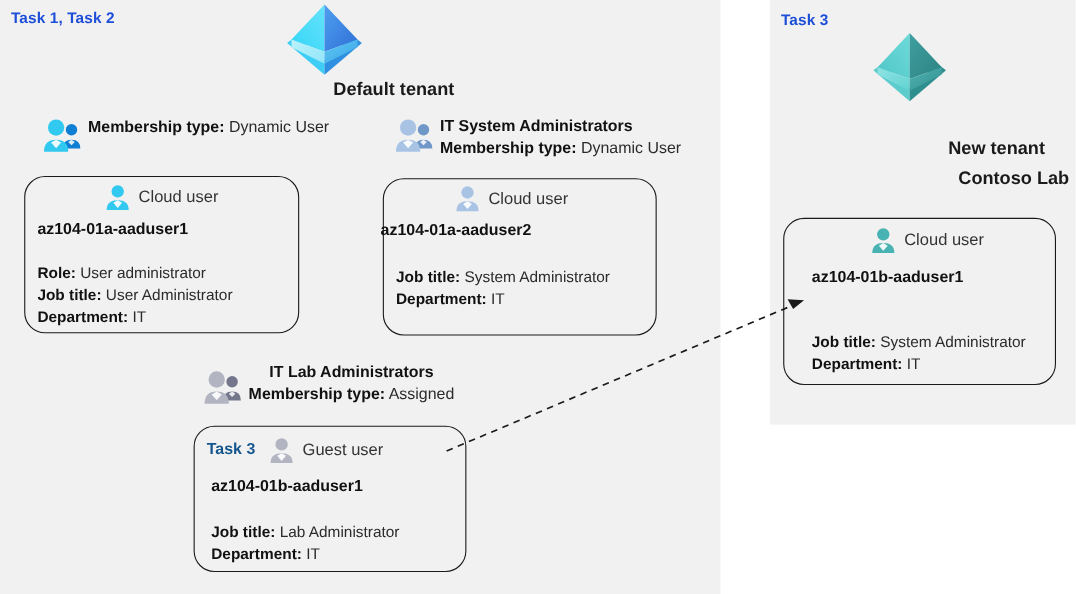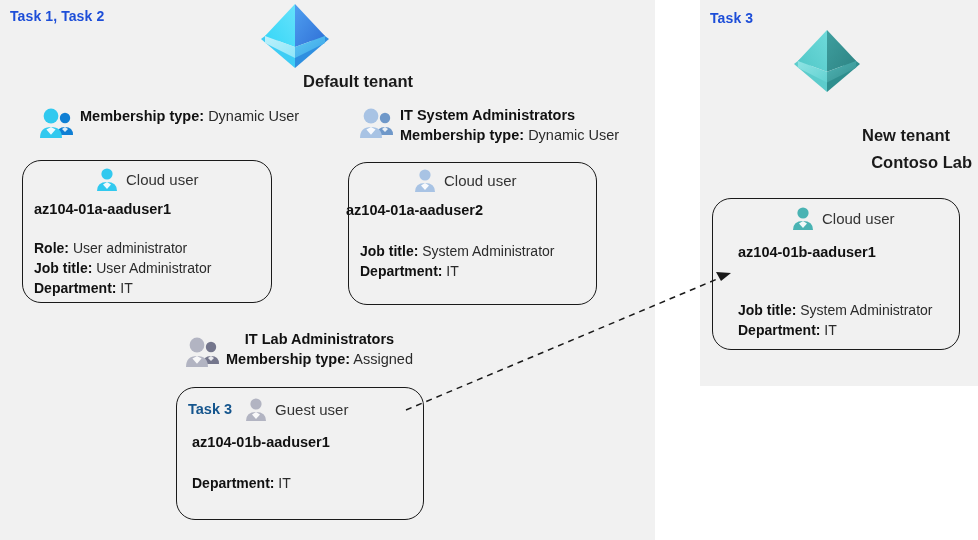--- a/index.html
+++ b/index.html
@@ -264,20 +264,21 @@
       <svg class="ico" width="26" height="26" viewBox="0 0 26 26">
         <circle cx="13" cy="8" r="5.6" fill="#b2b4c2"></circle>
         <path d="M3 25 q0-9 10-9 q10 0 10 9 z" fill="#b2b4c2"></path>
         <path d="M13 16 l-4 2.4 l4 4.6 l4-4.6 z" fill="#ffffff" opacity="0.92"></path>
       </svg>
     </span>
     <span class="utype">Guest user</span>
   </div>
   <div class="card-user" style="left:192px; top:434px;">az104-01b-aaduser1</div>
   <div class="card-attrs" style="left:192px; top:473px;">
+    <div class="attr-line"><b>Job title:</b> <span>Lab Administrator</span></div>
     <div class="attr-line"><b>Department:</b> <span>IT</span></div>
   </div>
 
   <div class="card" style="left:712px; top:198px; width:248px; height:152px;"></div>
   <div class="card-head" style="left:790px; top:205px;">
     <span>
       <svg class="ico" width="26" height="26" viewBox="0 0 26 26">
         <circle cx="13" cy="8" r="5.6" fill="#49b3b3"></circle>
         <path d="M3 25 q0-9 10-9 q10 0 10 9 z" fill="#49b3b3"></path>
         <path d="M13 16 l-4 2.4 l4 4.6 l4-4.6 z" fill="#ffffff" opacity="0.92"></path>

